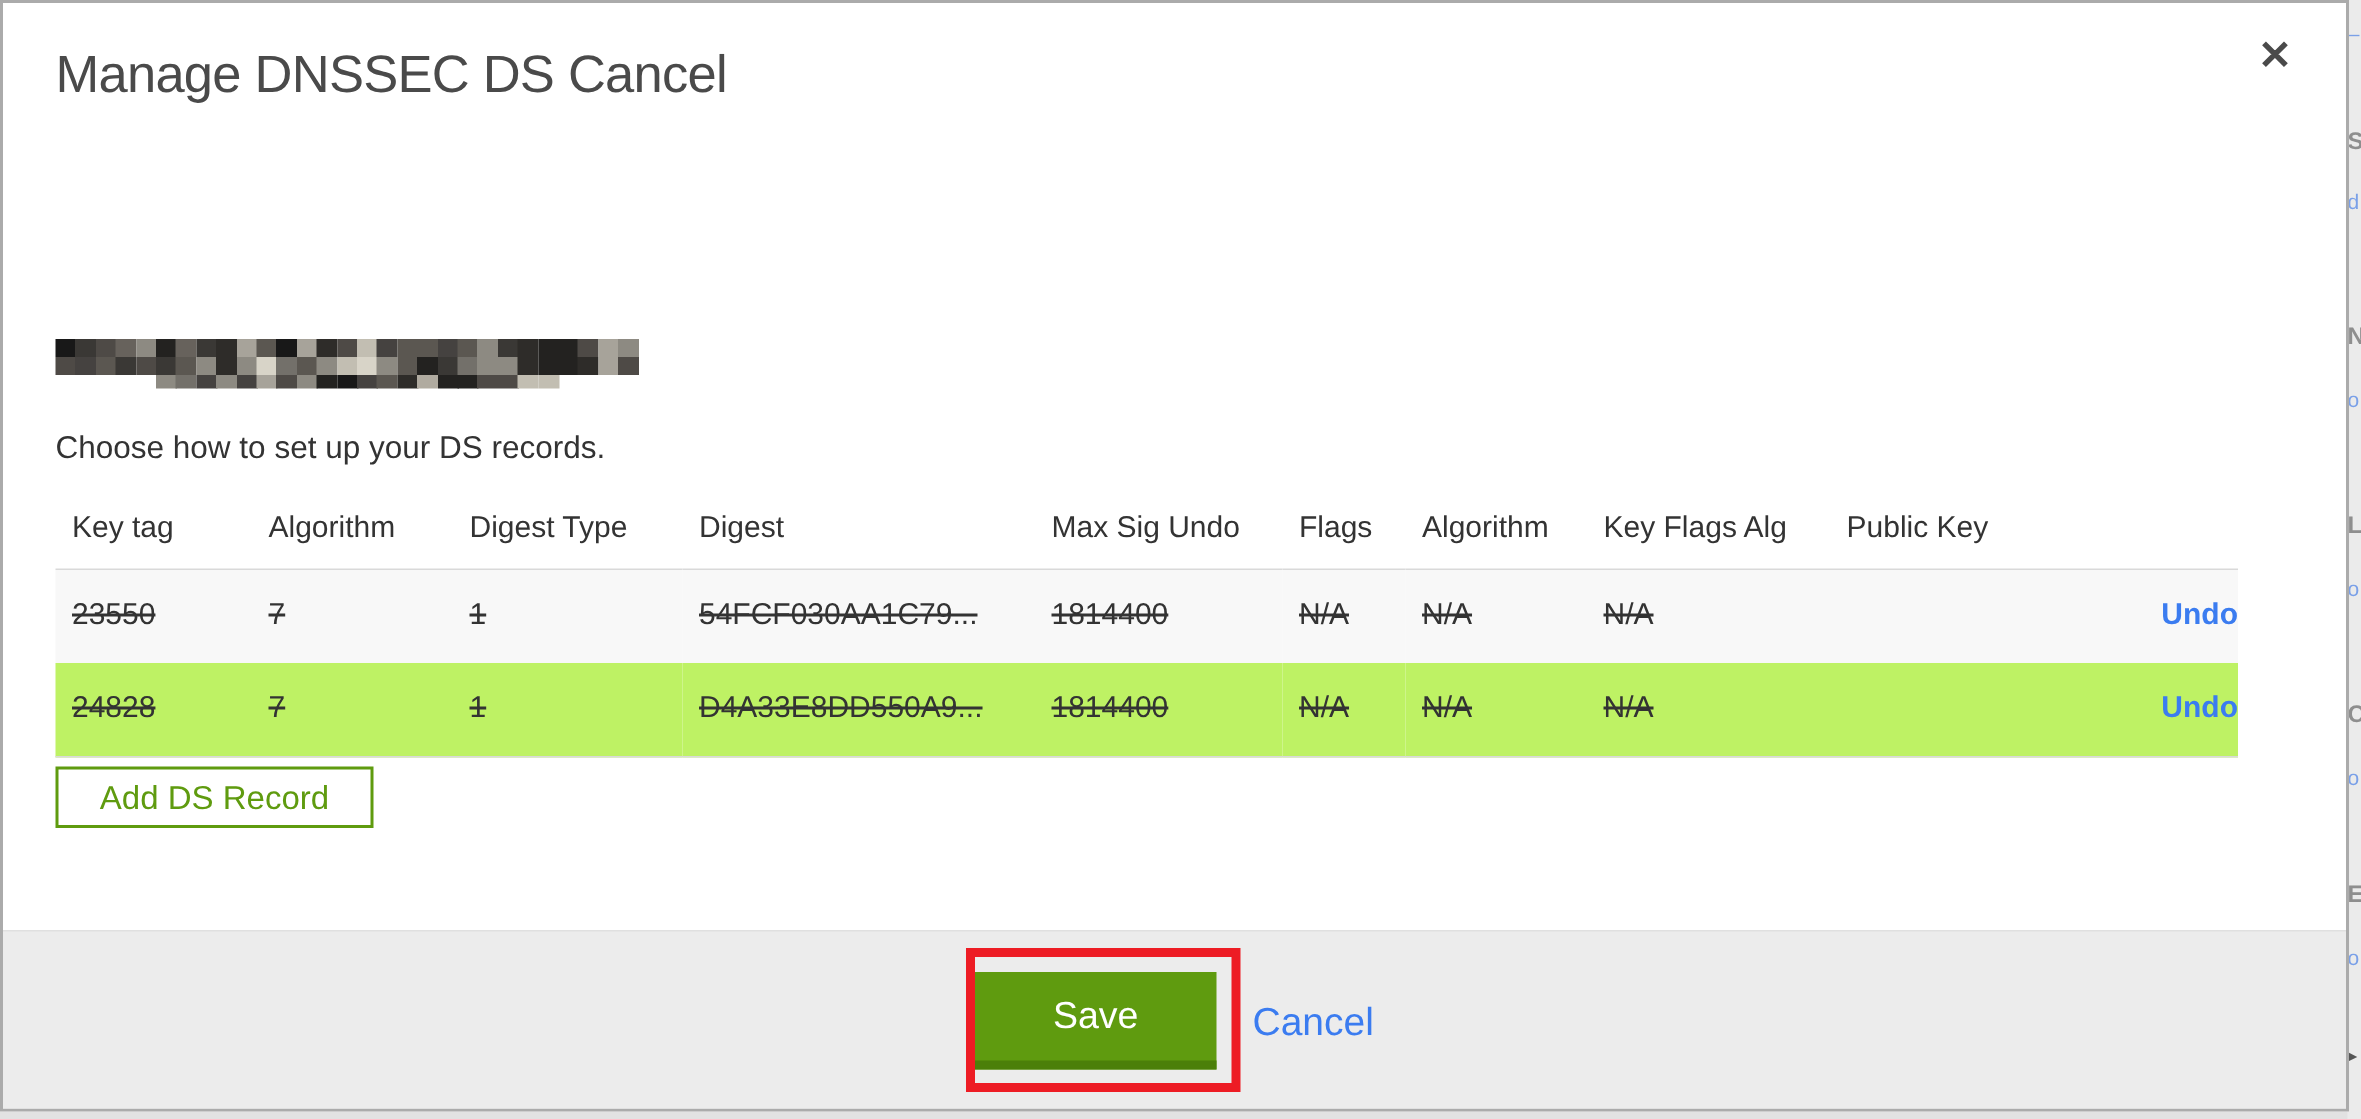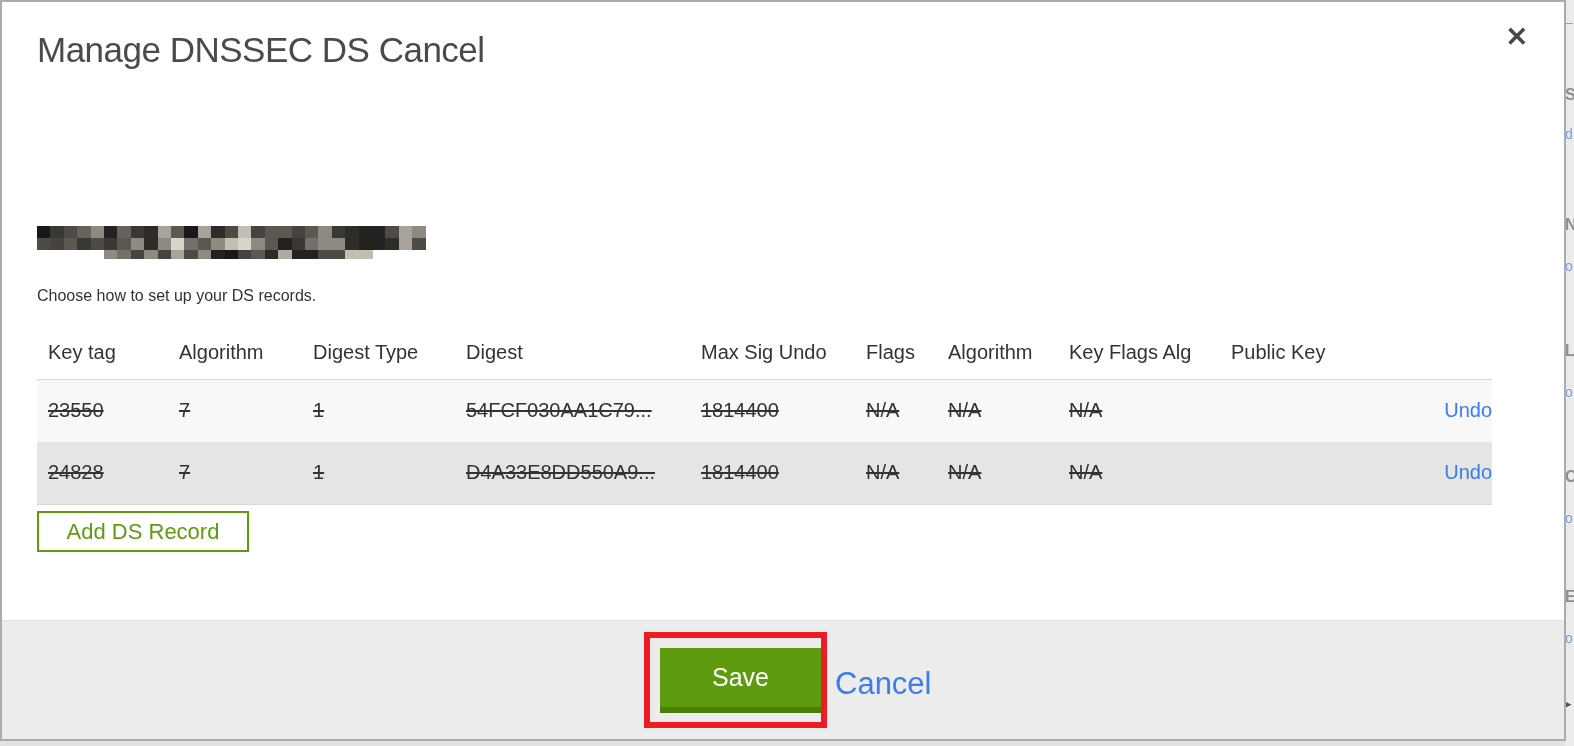--- a/index.html
+++ b/index.html
@@ -20,46 +20,46 @@
     background:#fff; border:2px solid #ababab; }
 
   .title { position:absolute; left:35px; top:28px; font-size:35px; font-weight:400;
     color:#4a4a4a; letter-spacing:-0.5px; }
   .close-btn { position:absolute; right:36px; top:22px; background:none; border:none;
     font-size:27px; font-weight:700; color:#4a4a4a; cursor:pointer; line-height:1; }
 
   .redacted { position:absolute; left:35px; top:224px; width:390px; height:42px; }
   .redacted i { position:absolute; display:block; }
 
-  .subtitle { position:absolute; left:35px; top:285px; font-size:16px; color:#333; }
+  .subtitle { position:absolute; left:35px; top:285px; font-size:21px; color:#333; }
 
   table.ds { position:absolute; left:35px; top:329px; width:1455px;
     border-collapse:collapse; table-layout:fixed; }
   table.ds th { text-align:left; font-weight:400; font-size:20px; color:#333;
     padding:10px 0 15px 11px; vertical-align:bottom; }
   table.ds th.action-col { padding:0; }
   table.ds td { font-size:20px; color:#333; padding:0 0 0 11px; vertical-align:middle; }
   table.ds tbody tr.row-0 { height:62px; background:#f8f8f8; border-top:1px solid #d9d9d9; }
-  table.ds tbody tr.row-1 { height:63px; background:#e5e5e5; border-bottom:1px solid #d9d9d9; }
+  table.ds tbody tr.row-1 { height:63px; background:#bef264; border-bottom:1px solid #d9d9d9; }
   .struck { text-decoration:line-through; }
-  td.action-cell { text-align:right; padding:0 13px 0 0; }
+  td.action-cell { text-align:right; padding:0 13px 0 0;font-weight:bold; }
   a.undo-link { color:#3b7cf0; text-decoration:none; font-size:20px; cursor:pointer; }
 
   .add-btn { position:absolute; left:35px; top:509px; width:212px; height:41px;
     background:#fff; border:2px solid #5f9b0f; color:#5f9b0f; font-size:22px;
     font-family:inherit; cursor:pointer; text-align:center; }
 
   .footer { position:absolute; left:0; right:0; bottom:0; height:119px;
     background:#ececec; border-top:1px solid #e0e0e0; }
   .annotation-box { position:absolute; left:642px; top:11px; width:183px; height:96px;
-    border:6px solid #ed1c24; display:flex; align-items:center; justify-content:flex-end; }
+    border:6px solid #ed1c24; display:flex; align-items:center; justify-content:flex-start; }
   .save-btn { width:161px; height:65px; background:#5f9b0f; border:none;
     border-bottom:6px solid #4b7f09; color:#fff; font-size:25px; font-family:inherit;
     cursor:pointer; }
-  .cancel-link { position:absolute; left:833px; top:45px; font-size:31px;
+  .cancel-link { position:absolute; left:833px; top:45px; font-size:26px;
     color:#3b7cf0; text-decoration:none; cursor:pointer; }
 </style>
 </head>
 <body>
 
 <div class="page">
 
   <div class="bg-strip">
       <span class="frag-link" style="top: 8px;">_</span>
       <span class="frag-label" style="top: 86px;">S</span>

